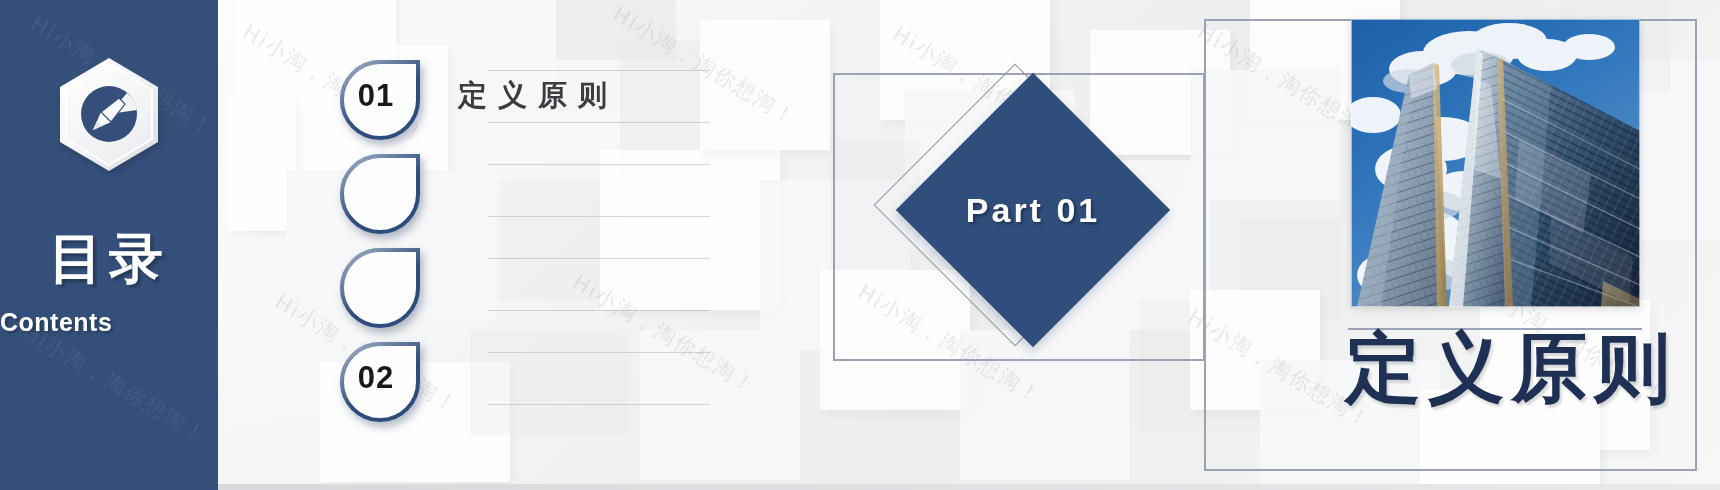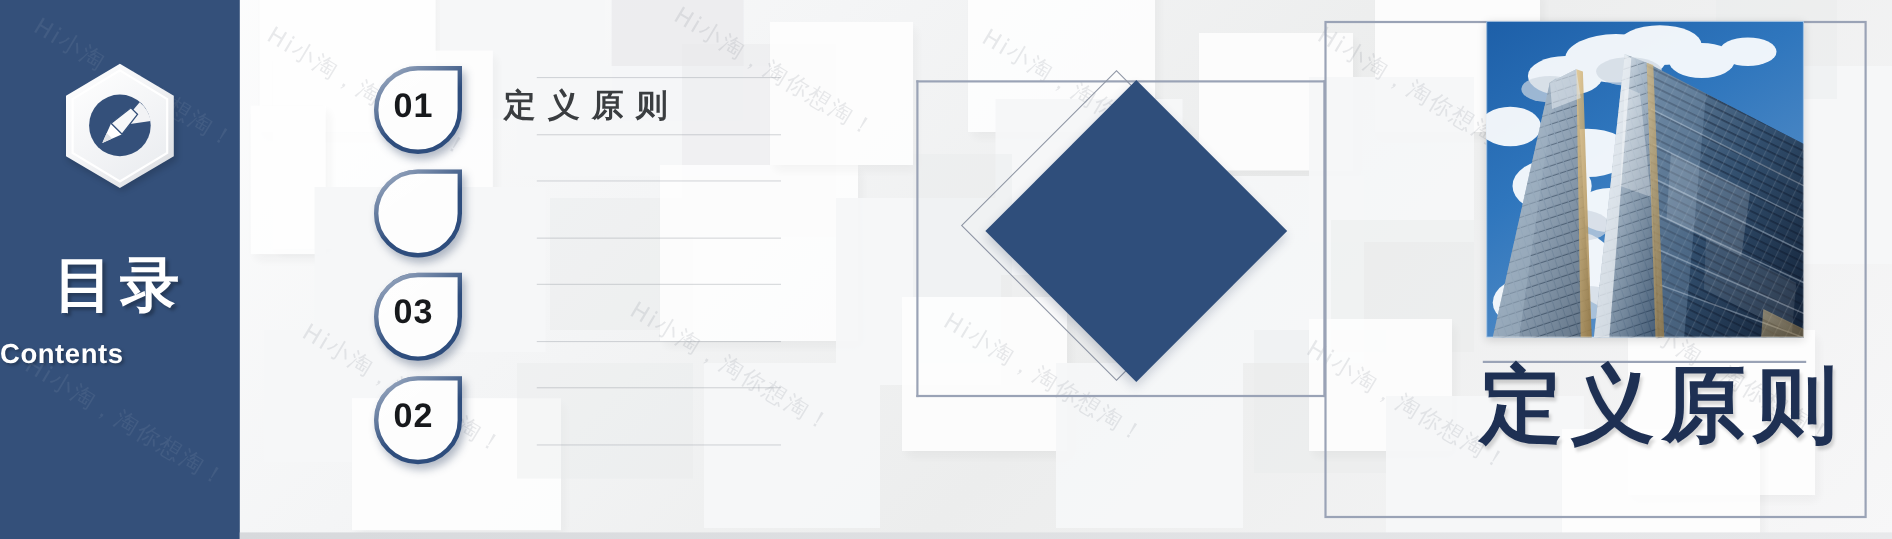--- a/index.html
+++ b/index.html
@@ -182,40 +182,40 @@
     <div class="toc-row" style="left:340px;top:154px;width:370px;">
       <div class="rule" style="left:148px;top:10px;width:222px;"></div>
       <div class="rule" style="left:148px;top:62px;width:222px;"></div>
       <div class="drop"></div>
     </div>
 
     <div class="toc-row" style="left:340px;top:248px;width:370px;">
       <div class="rule" style="left:148px;top:10px;width:222px;"></div>
       <div class="rule" style="left:148px;top:62px;width:222px;"></div>
       <div class="drop"></div>
-      <div class="dropnum">03</div>
     </div>
 
     <div class="toc-row" style="left:340px;top:342px;width:370px;">
       <div class="rule" style="left:148px;top:10px;width:222px;"></div>
       <div class="rule" style="left:148px;top:62px;width:222px;"></div>
       <div class="drop"></div>
       <div class="dropnum">02</div>
     </div>
   </div>
 
   <div>
     <div class="frameline" style="left:833px;top:73px;width:372px;height:2px;"></div>
     <div class="frameline" style="left:833px;top:73px;width:2px;height:288px;"></div>
     <div class="frameline" style="left:833px;top:359px;width:372px;height:2px;"></div>
     <div class="frameline" style="left:1203px;top:73px;width:2px;height:288px;"></div>
   </div>
 
   <div class="dia-outline"></div>
   <div class="dia-solid"></div>
+  <div class="dia-text">Part 01</div>
 
   <div class="rframe" style="left:1204px;top:19px;width:493px;height:452px;"></div>
 
   <div class="photo" style="left:1351px;top:19px;width:289px;height:288px;">
     <svg width="289" height="288" viewBox="0 0 289 288">
       <defs>
         <linearGradient id="sky" x1="0" y1="0" x2="0.6" y2="1">
           <stop offset="0%" stop-color="#1d5fa8"></stop>
           <stop offset="45%" stop-color="#2f76bd"></stop>
           <stop offset="100%" stop-color="#5e93c9"></stop>

